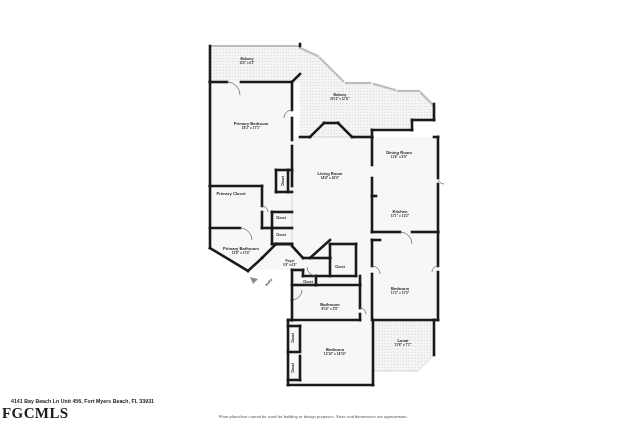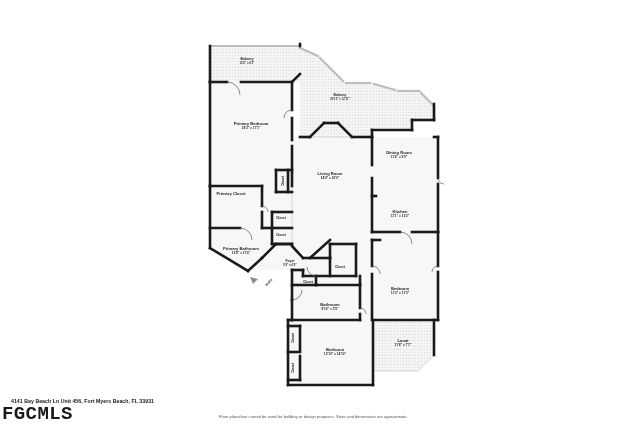--- a/index.html
+++ b/index.html
@@ -92,25 +92,25 @@
   }
   #brand-logo {
     position: absolute;
     left: 2px;
     top: 13px;
     display: flex;
     align-items: center;
     height: 17px;
   }
   #brand-logo .logo-text {
-    font-size: 19px;
+    font-size: 15px;
     font-weight: bold;
     color: #1a1a1a;
     letter-spacing: 0.4px;
-    font-family: Liberation Mono, monospace;
+    font-family: Liberation Serif, serif;
   }
   #disclaimer {
     position: absolute;
     left: 219px;
     top: 414px;
     font-size: 4.1px;
     color: #555555;
     white-space: nowrap;
   }
 </style>

